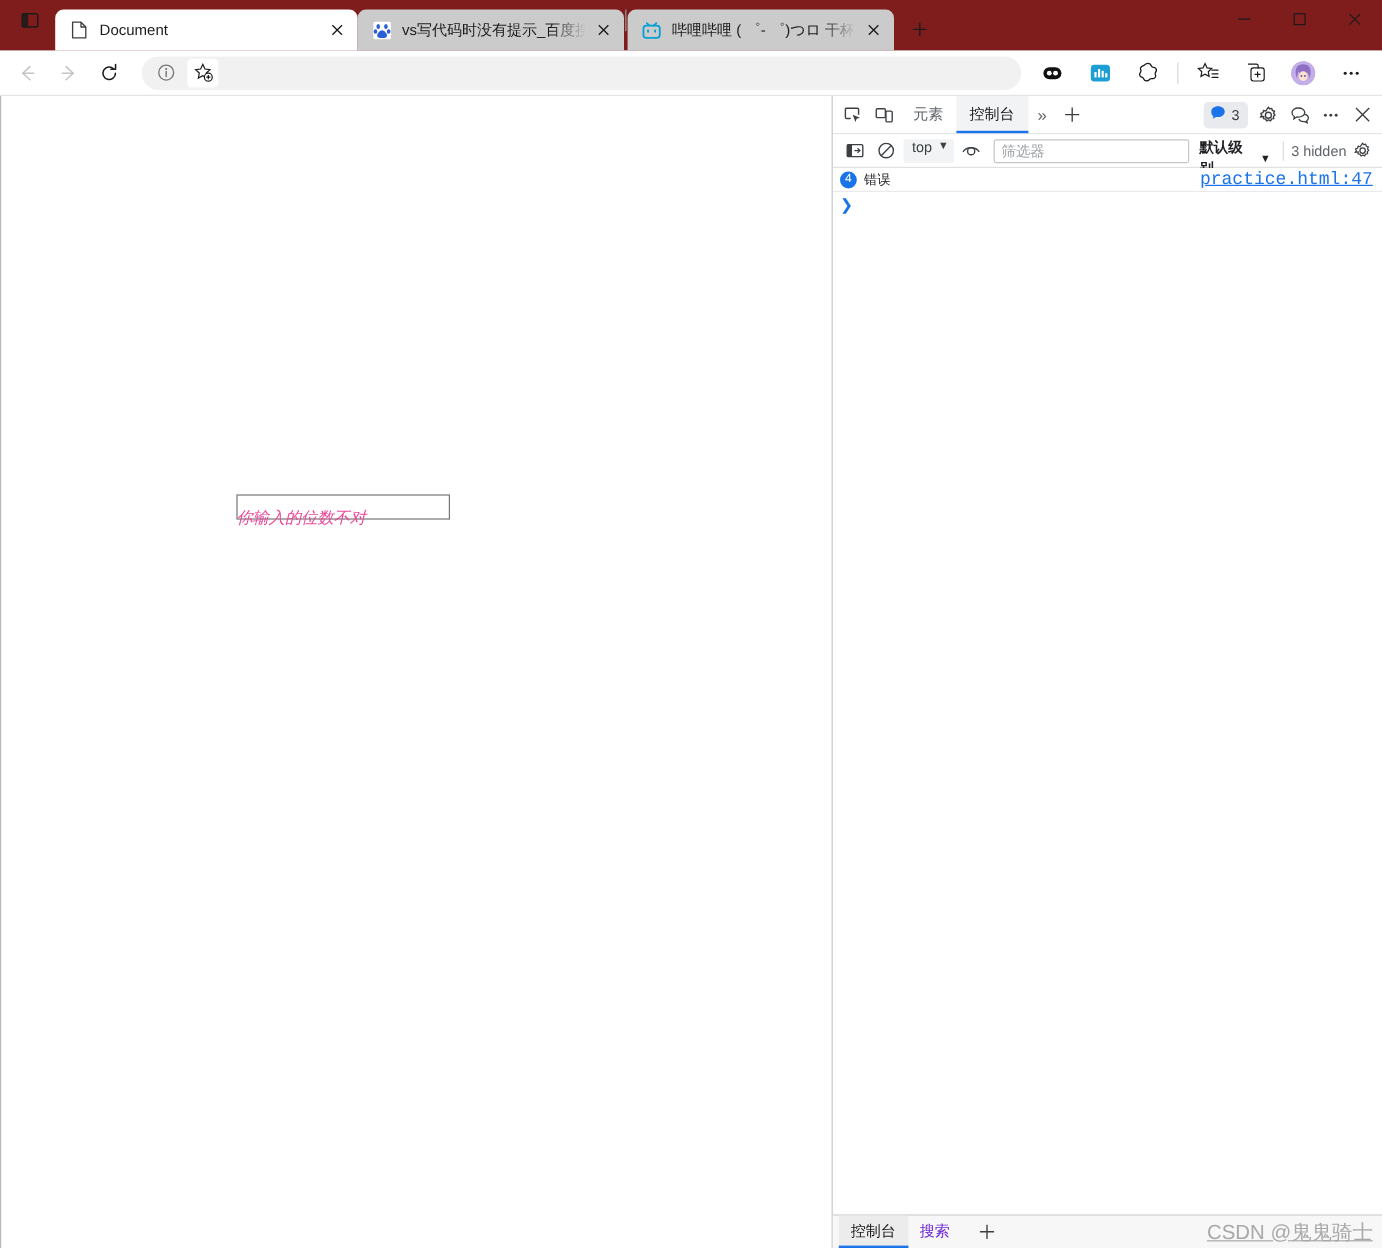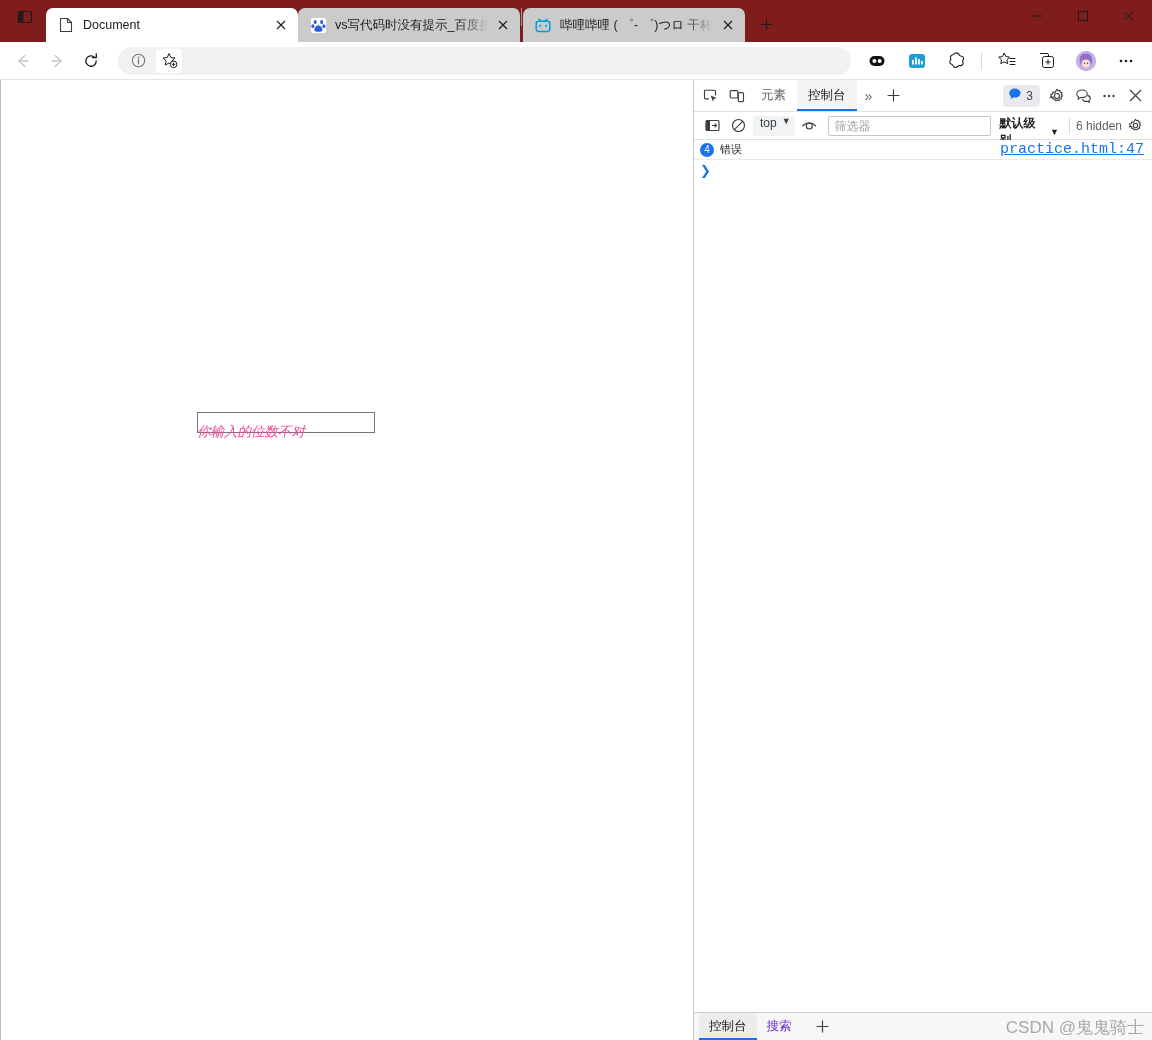--- a/index.html
+++ b/index.html
@@ -306,20 +306,21 @@
     content: ""; position: absolute; left: 0; right: 0; bottom: 0;
     height: 2px; background: #1a73e8;
   }
   .watermark {
     position: absolute; right: 8px; top: 50%;
     transform: translateY(-50%);
     font-size: 17px; color: #a8a8a8;
     font-family: "Liberation Sans", sans-serif;
     white-space: nowrap;
     pointer-events: none;
+    text-decoration: underline;
   }
   .avatar-img {
     width: 20px; height: 20px; border-radius: 50%;
     background: #b9a0e0;
     display: block;
   }
 </style>
 </head>
 <body>
 
@@ -603,21 +604,21 @@
             <path d="M1.5 8.5 c3-4.5 10.5-4.5 13.5 0" fill="none" stroke="#3c4043" stroke-width="1.15"></path>
             <circle cx="8.3" cy="8" r="3" fill="none" stroke="#3c4043" stroke-width="1.15"></circle>
           </svg>
         </div>
         <input class="filter-input" type="text" placeholder="筛选器" style="">
         <div class="level-select">
           <span>默认级别</span>
           <span class="caret">▼</span>
         </div>
         <div class="vsep"></div>
-        <div class="hidden-count">6 hidden</div>
+        <div class="hidden-count">3 hidden</div>
         <div class="dt-iconbtn">
           <svg width="15" height="15" viewBox="0 0 16 16">
             <circle cx="8" cy="8" r="2.4" fill="none" stroke="#3c4043" stroke-width="1.15"></circle>
             <path d="M8 1.3 l1 1.5 1.8-.5 .5 1.8 1.8 .6-.8 1.7 1.2 1.4-1.4 1.2 .4 1.8-1.8 .3-.9 1.6-1.6-.8-1.6 .9-.9-1.6-1.8-.3 .3-1.8L1.3 9.6 2.5 8.2 1.7 6.5l1.8-.6 .5-1.8 1.8 .5z" fill="none" stroke="#3c4043" stroke-width="1.1" stroke-linejoin="round"></path>
           </svg>
         </div>
       </div>
 
       <div class="dt-console">
         <div class="console-row">

